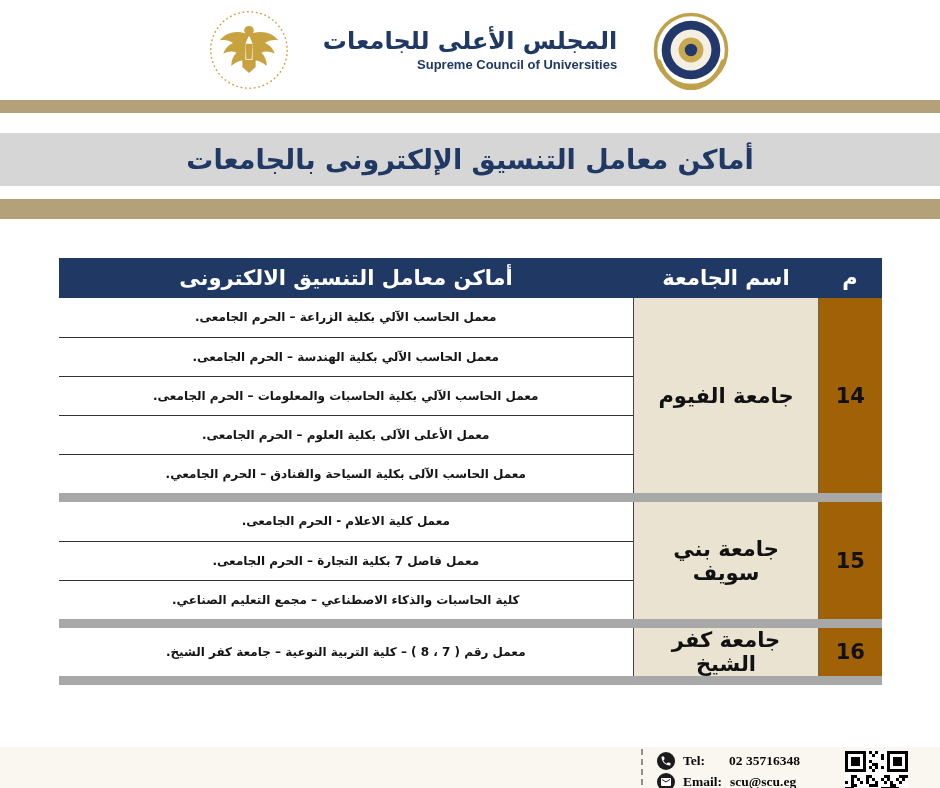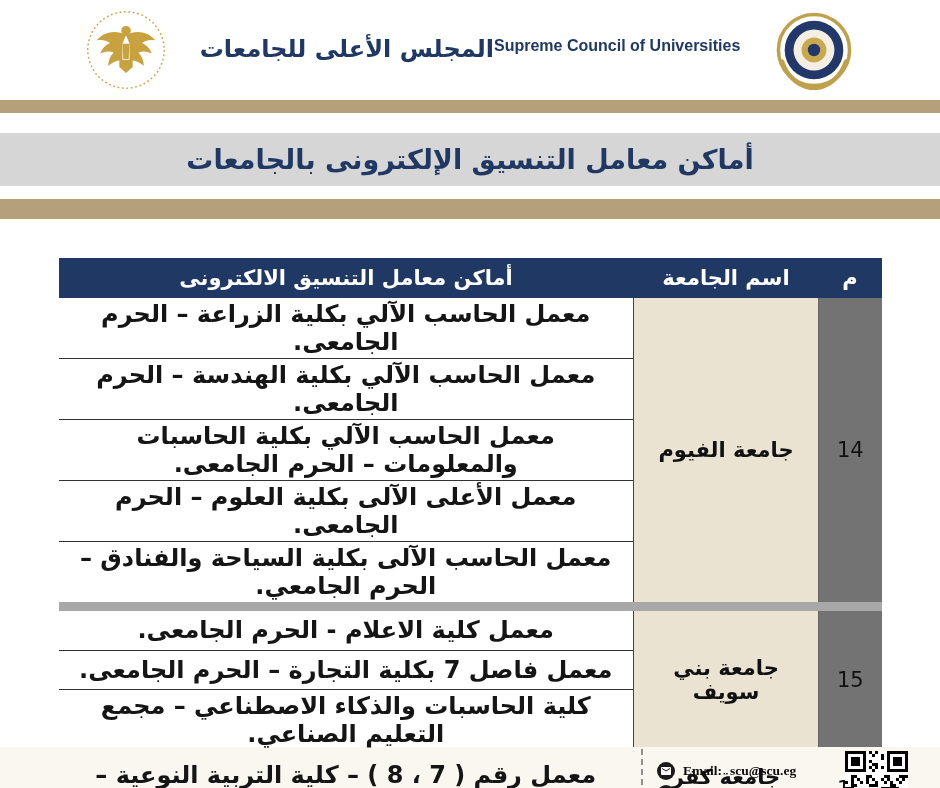--- a/index.html
+++ b/index.html
@@ -5,46 +5,46 @@
   :root{
     --navy:#1f3864; --gold:#b5a179; --banner-gray:#d6d6d6; --beige:#eae3d2;
     --separator-gray:#a8a8a8; --footer-bg:#faf7f0; --link-blue:#1155cc;
   }
   *{box-sizing:border-box;}
   body{margin:0;background:#e9e9e9;font-family:"DejaVu Sans",sans-serif;}
   .page{width:940px;height:788px;background:#fff;position:relative;overflow:hidden;margin:0 auto;}
 
   
   .top-header{height:100px;display:flex;align-items:center;justify-content:center;gap:34px;background:#fff;}
-  .org{display:flex;flex-direction:row;align-items:flex-start;min-width:250px;}
+  .org{display:flex;flex-direction:column;align-items:flex-end;min-width:250px;}
   .org-ar{color:var(--navy);font-size:24px;font-weight:bold;line-height:1.15;}
-  .org-en{color:var(--navy);font-size:16px;font-weight:600;margin-top:1px;font-family:"Liberation Sans",sans-serif;}
+  .org-en{color:var(--navy);font-size:13px;font-weight:600;margin-top:1px;font-family:"Liberation Sans",sans-serif;}
   .dept{background:var(--navy);color:#fff;font-size:15px;font-weight:bold;border-radius:15px;
         padding:4px 18px;margin-top:6px;white-space:nowrap;}
   .emblem{flex:0 0 auto;display:flex;align-items:center;justify-content:center;}
 
   
   .gold-bar{background:var(--gold);width:100%;}
   .bar-top{height:13px;}
   .bar-mid{height:20px;margin-top:13px;}
   .title-banner{height:53px;margin-top:20px;background:var(--banner-gray);
         display:flex;align-items:center;justify-content:center;}
   .title-banner h1{margin:0;font-size:27px;font-weight:bold;color:var(--navy);}
 
   
   main{height:489px;background:#fff;}
   table.labs{border-collapse:collapse;width:823px;margin:39px auto 0;table-layout:fixed;}
   table.labs th{background:var(--navy);color:#fff;font-weight:bold;font-size:21px;height:38px;padding:8px 4px;}
-  td.lab{background:#fff;height:39px;text-align:center;font-size:24px;font-weight:600;color:#151515;
+  td.lab{background:#fff;height:39px;text-align:center;font-size:12px;font-weight:600;color:#151515;
          border-bottom:1.5px solid #333;padding:2px 10px;}
   td.lab.last{border-bottom:none;}
   td.lab.tall{height:46px;}
   td.univ{background:var(--beige);text-align:center;font-size:21px;font-weight:bold;color:#111;
           border-left:1.5px solid #444;border-right:1.5px solid #666;padding:0 6px;}
-  td.num{background:#737373;text-align:center;font-size:21px;font-weight:normal;color:#111;margin-top:32px;}
+  td.num{background:#a16207;text-align:center;font-size:21px;font-weight:bold;color:#111;margin-top:32px;}
   td.sepcell{background:var(--separator-gray);height:9px;padding:0;line-height:0;}
 
   
   footer{height:70px;background:var(--footer-bg);display:flex;align-items:center;}
   .footer-spacer{flex:1;}
   .contact{border-left:2px dashed #8f8f8f;padding:3px 0 3px 14px;display:flex;flex-direction:column;
            justify-content:center;gap:3px;height:66px;width:190px;}
   .contact-row{display:flex;align-items:center;gap:8px;height:20px;}
   .cicon{width:18px;height:18px;border-radius:50%;background:#1b1b1b;display:flex;
          align-items:center;justify-content:center;flex:0 0 18px;}
@@ -153,20 +153,29 @@
           <tr>
             <td class="sepcell" colspan="3"></td>
           </tr>
         </tbody>
     </table>
   </main>
 
   <footer>
     <div class="footer-spacer"></div>
     <div class="contact">
+      <div class="contact-row">
+        <span class="cicon">
+          <svg viewBox="0 0 24 24">
+              <path d="M6.6 10.8c1.5 2.9 3.7 5.1 6.6 6.6l2.2-2.2c.3-.3.7-.4 1-.2 1.1.4 2.3.6 3.6.6.6 0 1 .4 1 1V20c0 .6-.4 1-1 1C10.8 21 3 13.2 3 4c0-.6.4-1 1-1h3.5c.6 0 1 .4 1 1 0 1.2.2 2.4.6 3.6.1.3 0 .7-.2 1l-2.3 2.2z" fill="#fff"></path>
+            </svg>
+        </span>
+        <span class="clabel">Tel:</span>
+        <span class="cvalue">02 35716348</span>
+      </div>
       <div class="contact-row">
         <span class="cicon">
           <svg viewBox="0 0 24 24">
               <path d="M20 4H4c-1.1 0-2 .9-2 2v12c0 1.1.9 2 2 2h16c1.1 0 2-.9 2-2V6c0-1.1-.9-2-2-2zm0 4l-8 5-8-5V6l8 5 8-5v2z" fill="#fff"></path>
             </svg>
         </span>
         <span class="clabel">Email:</span>
         <span class="cvalue">scu@scu.eg</span>
       </div>
       <div class="contact-row">

